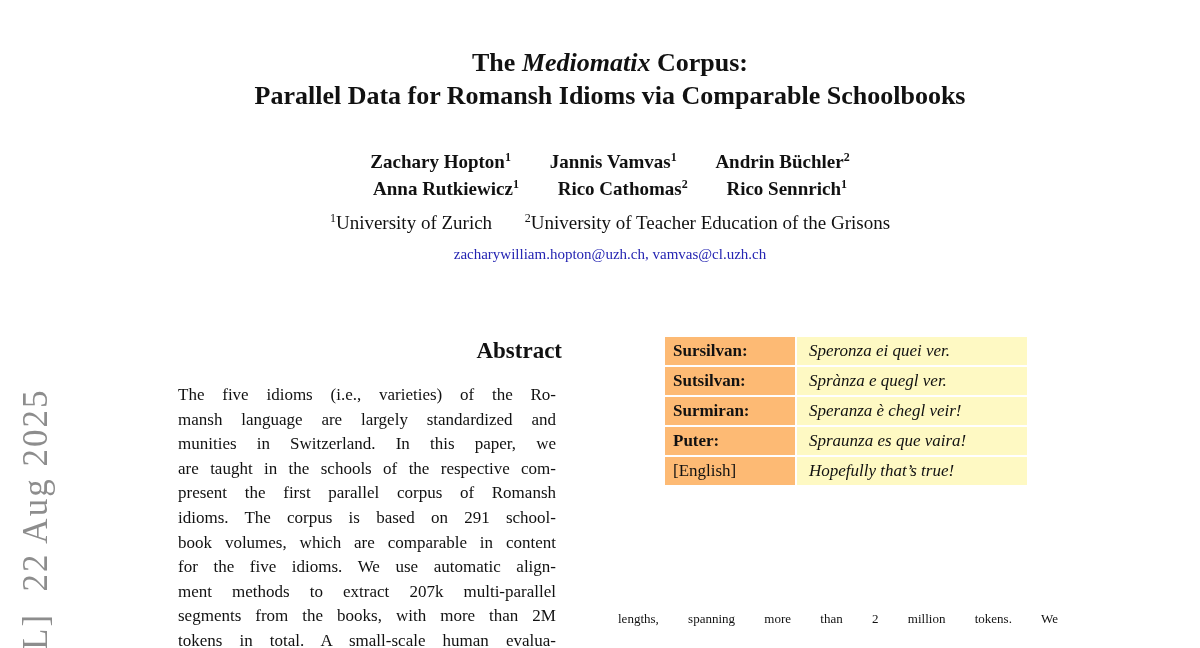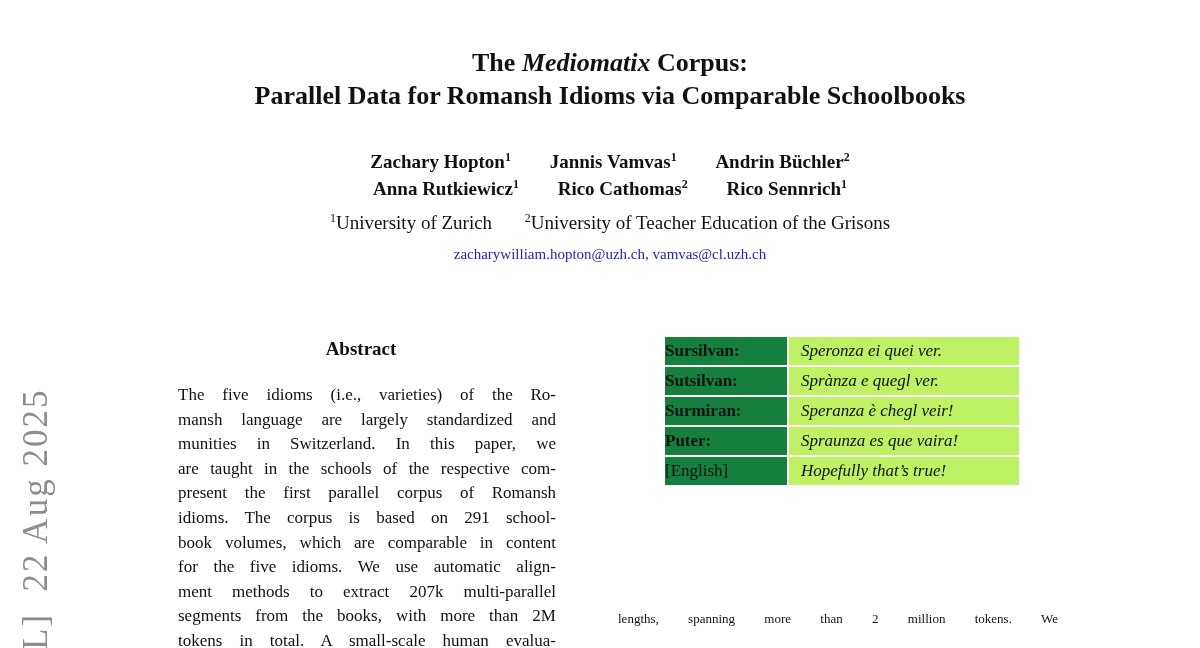--- a/index.html
+++ b/index.html
@@ -27,42 +27,42 @@
   .authors .author{display:inline-block;margin:0 17px;}
   sup{font-size:12px;line-height:0;}
   .affiliations{position:absolute;top:212px;left:0;width:100%;font-size:19px;}
   .affiliations .affil{display:inline-block;margin:0 14px;}
   .emails{position:absolute;top:246px;left:0;width:100%;
           font-size:15px;color:#2424b2;}
 
   
   .abstract-heading{
     position:absolute;left:160px;top:338px;width:402px;
-    text-align:center;font-size:19px;font-weight:bold;
+    text-align:right;font-size:23px;font-weight:bold;
   }
   .abstract-text{
     position:absolute;left:178px;top:383px;width:378px;
     font-size:17px;line-height:24.6px;
   }
   .abs-line{text-align:justify;text-align-last:justify;white-space:normal;}
 
   
   .figure-table{
     position:absolute;left:663px;top:335px;
     border-collapse:separate;border-spacing:2px;
     font-size:17px;
   }
   .figure-table td{height:28px;vertical-align:middle;}
   .figure-table .lbl{
-    width:118px;background:#15803d;font-weight:bold;
-    padding:0 4px 0 0;
+    width:118px;background:#fdba74;font-weight:bold;
+    padding:0 4px 0 8px;
   }
   .figure-table .lbl.plain{font-weight:normal;}
   .figure-table .val{
-    width:212px;background:#bef264;font-style:italic;
+    width:212px;background:#fef9c3;font-style:italic;
     padding:0 6px 0 12px;
   }
   .figure-caption{
     position:absolute;left:618px;top:546px;width:440px;
     font-size:16.5px;line-height:27px;
   }
   .cap-line1{text-align:justify;text-align-last:justify;}
   .body-line{
     position:absolute;left:618px;top:603px;width:440px;
     font-size:13px;text-align:justify;text-align-last:justify;margin-top:8px;

